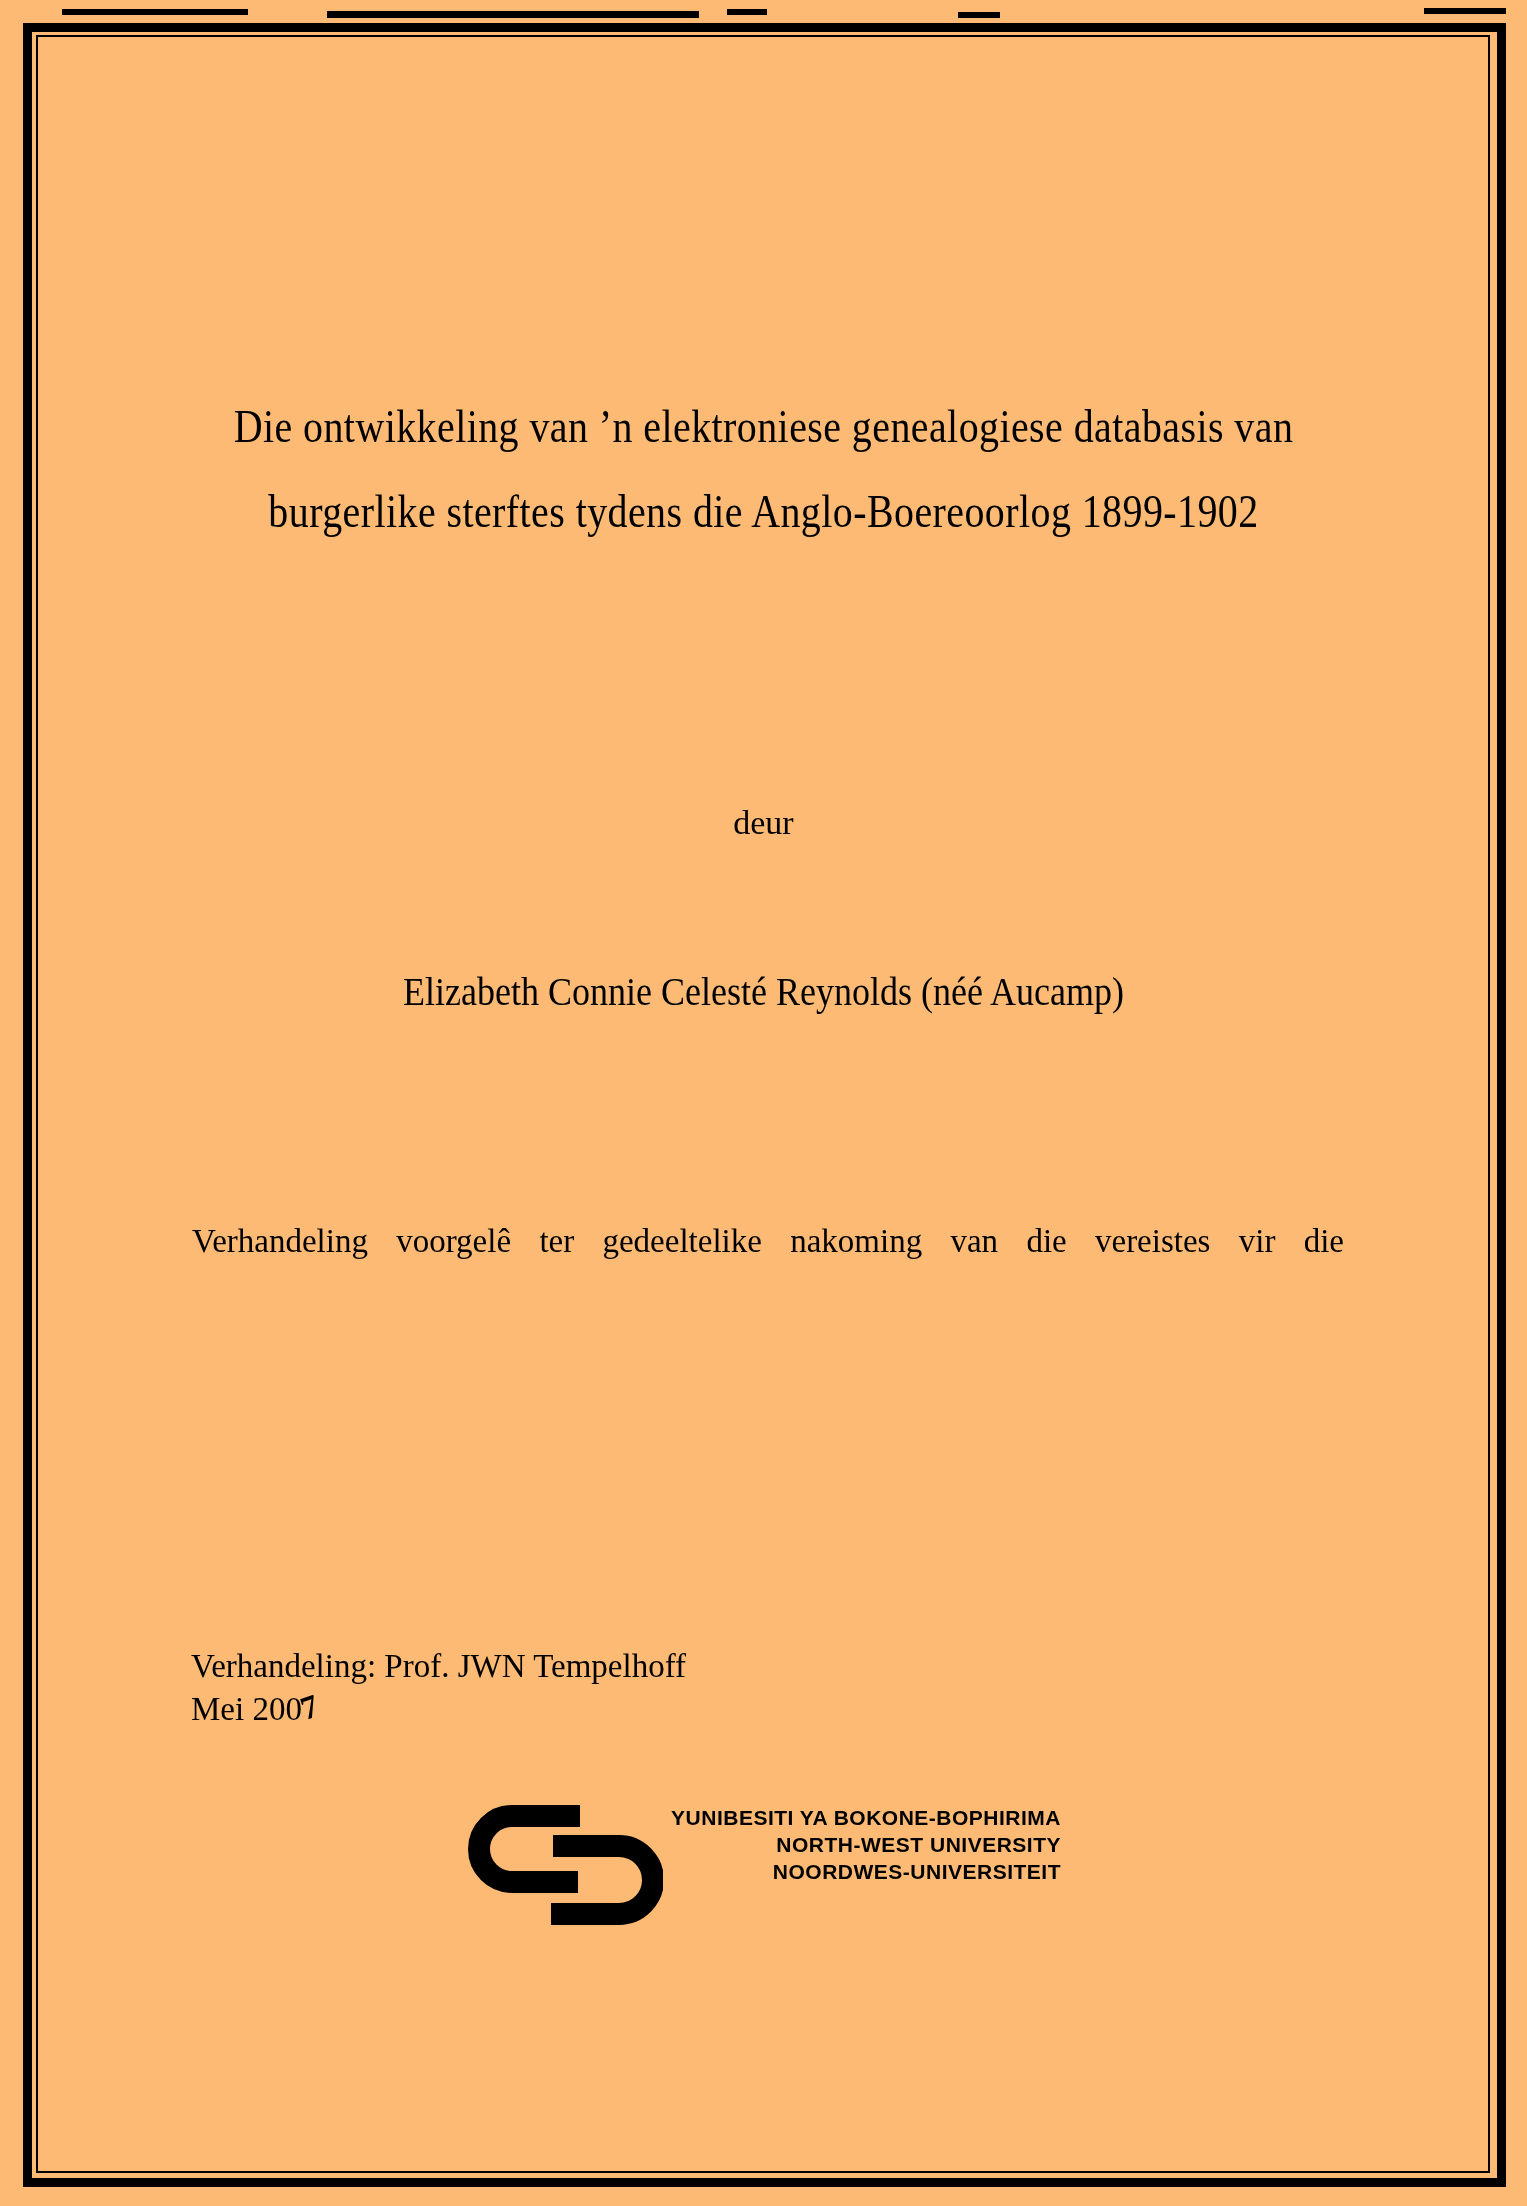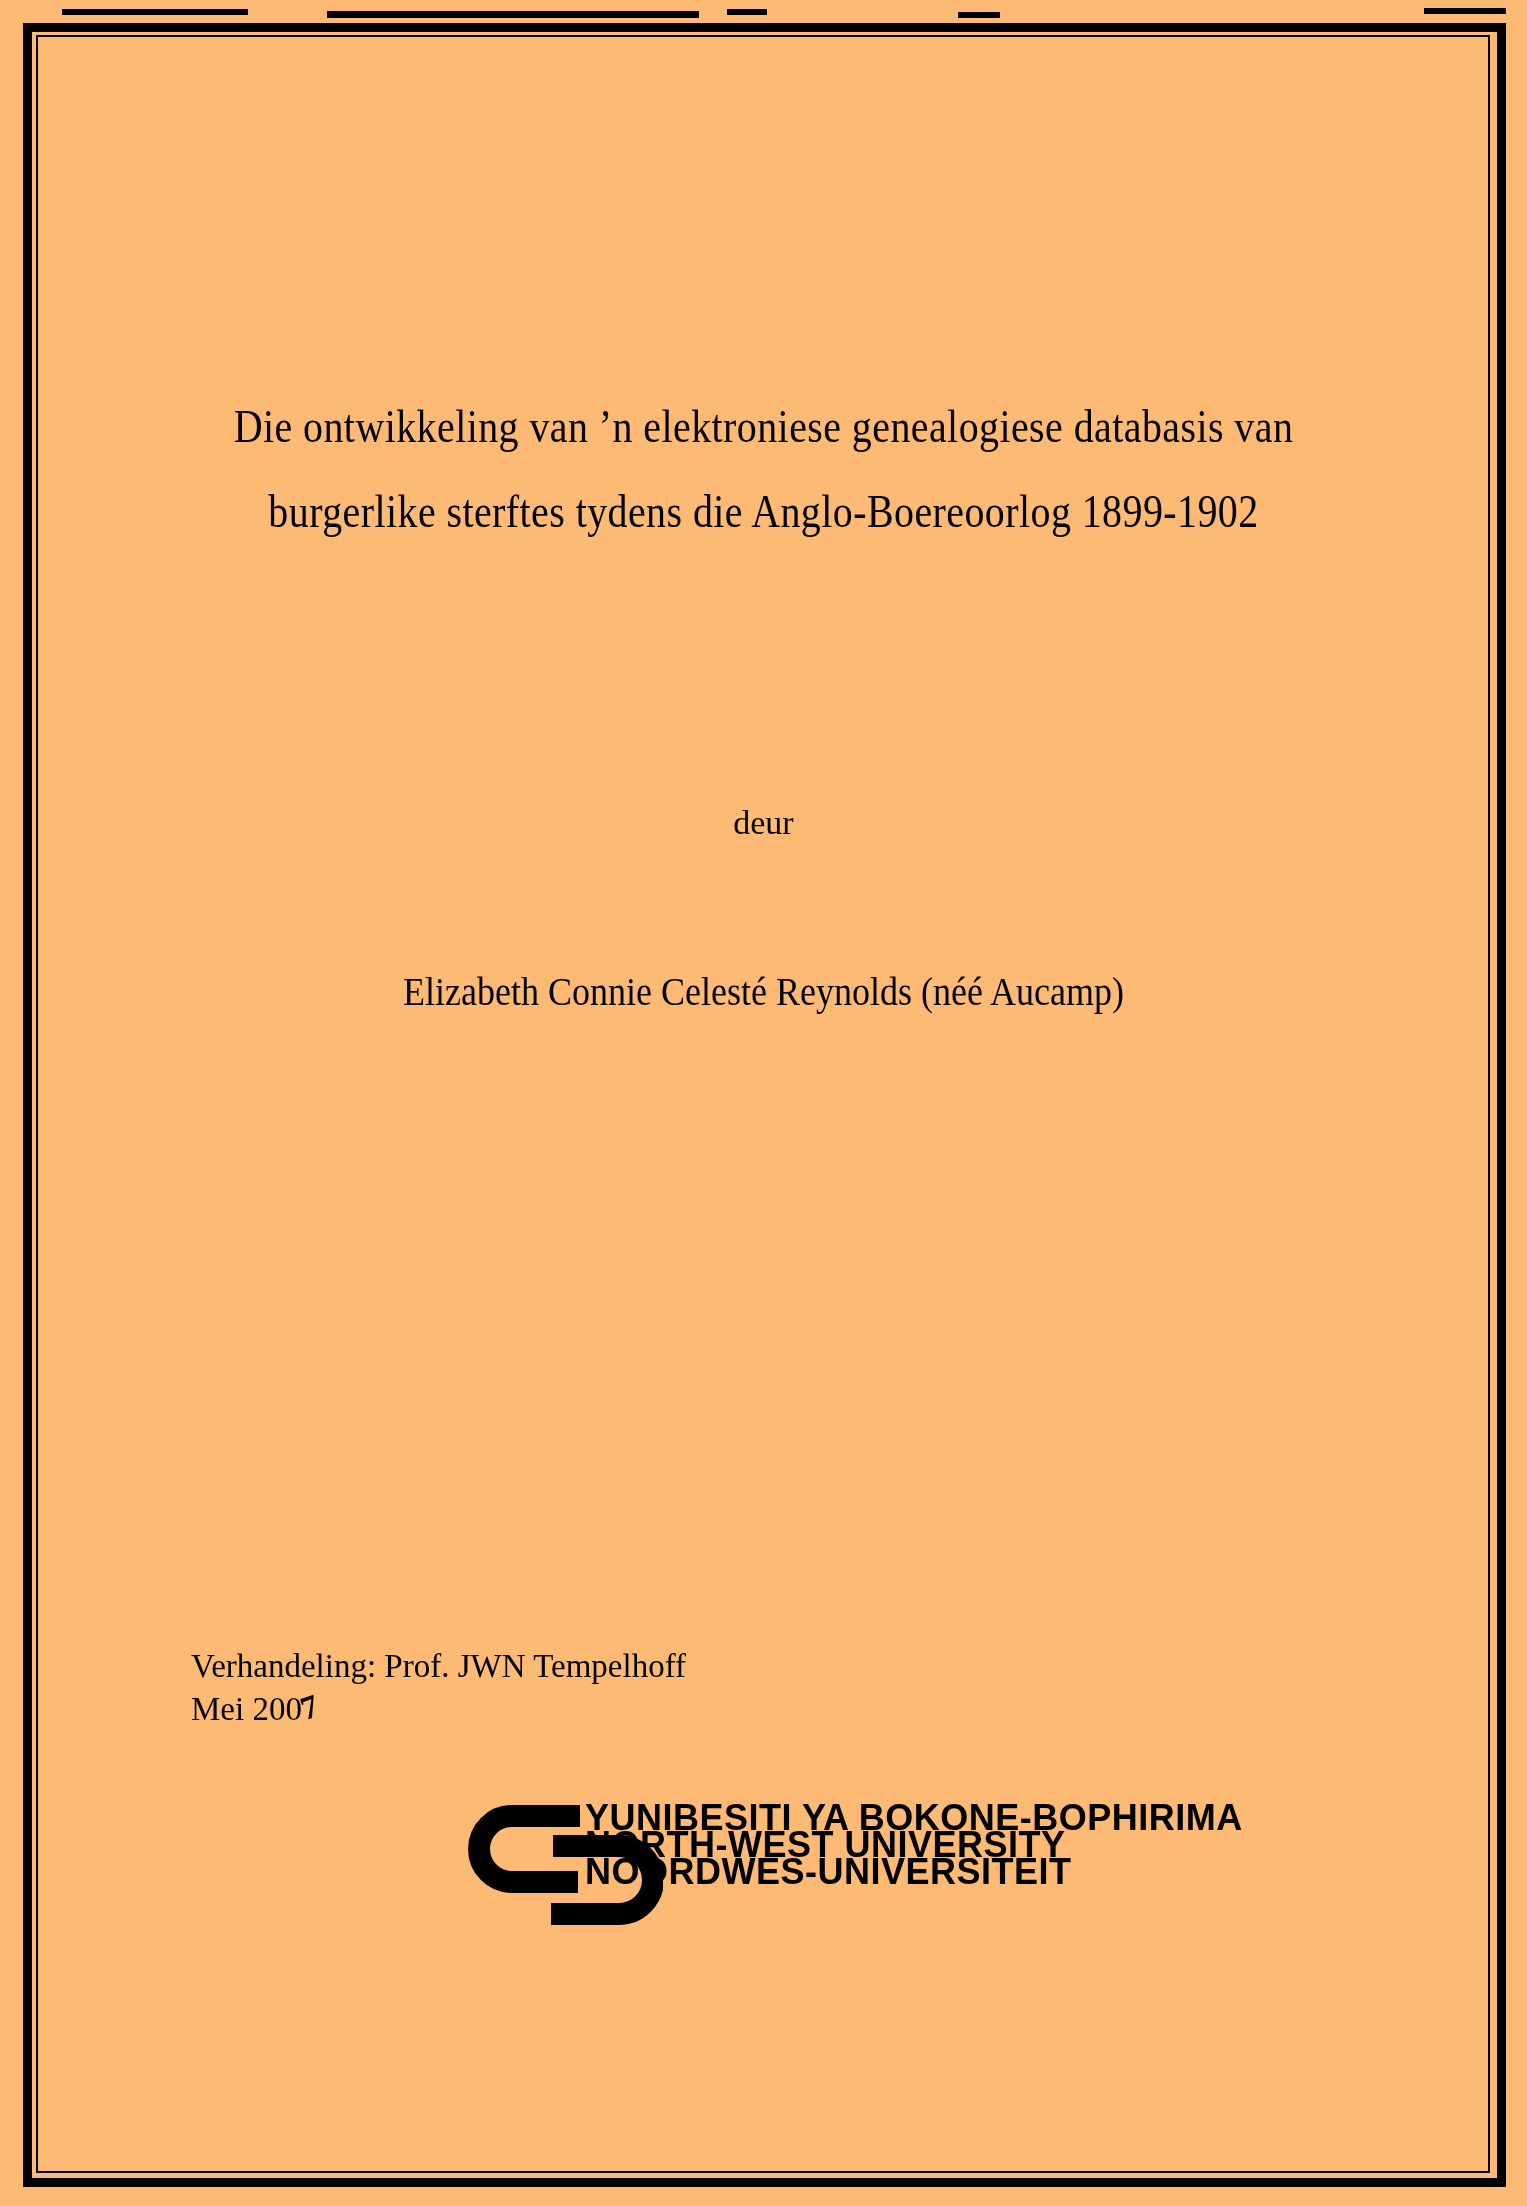--- a/index.html
+++ b/index.html
@@ -41,21 +41,21 @@
     position:absolute; left:191px; top:1645px;
     font-size:33px; line-height:43px;
   }
   .seven { display:inline-block; transform:rotate(-18deg) translateY(-2px); font-weight:bold; }
   .logo { position:absolute; left:468px; top:1803px; width:600px; height:145px; }
   .logo-links { position:absolute; left:0; top:2px; }
   .logo-text {
     position:absolute; left:117px; top:1px; width:476px;
     text-align:right; white-space:nowrap;
     font-family:"Liberation Sans","DejaVu Sans",sans-serif;
-    font-weight:bold; font-size:36px; line-height:27px; letter-spacing:0.5px;
+    font-weight:bold; font-size:21px; line-height:27px; letter-spacing:0.5px;
   }
 </style>
 </head>
 <body>
 
 <div class="page">
 
   <span class="dash" style="left:62px;top:9px;width:186px;height:6px;"></span>
   <span class="dash" style="left:327px;top:11px;width:372px;height:7px;"></span>
   <span class="dash" style="left:727px;top:9px;width:40px;height:6px;"></span>
@@ -68,20 +68,21 @@
   <div class="title">
     <div>Die ontwikkeling van ’n elektroniese genealogiese databasis van</div>
     <div>burgerlike sterftes tydens die Anglo-Boereoorlog 1899-1902</div>
   </div>
 
   <div class="byline">deur</div>
 
   <div class="author">Elizabeth Connie Celesté Reynolds (néé Aucamp)</div>
 
   <div class="desc">
+    <div class="desc-l1">Verhandeling voorgelê ter gedeeltelike nakoming van die vereistes vir die</div>
   </div>
 
   <div class="supervisor-block">
     <div>Verhandeling: Prof. JWN Tempelhoff</div>
     <div><span>Mei 200</span><span class="seven">7</span></div>
   </div>
 
   <div class="logo">
     <svg class="logo-links" width="195" height="120" viewBox="0 0 195 120" xmlns="http://www.w3.org/2000/svg">
       <path d="M 112,11 H 44 A 33,33 0 0 0 44,77 H 110" fill="none" stroke="#000000" stroke-width="22"></path>

